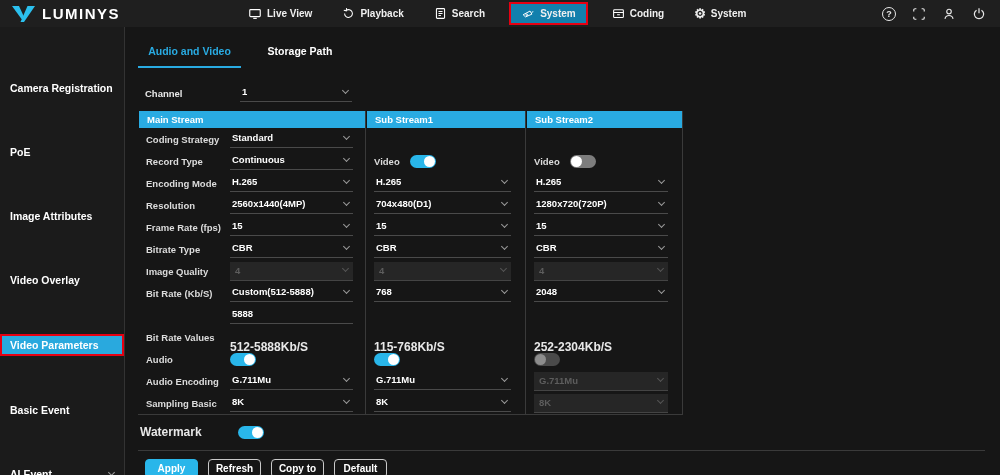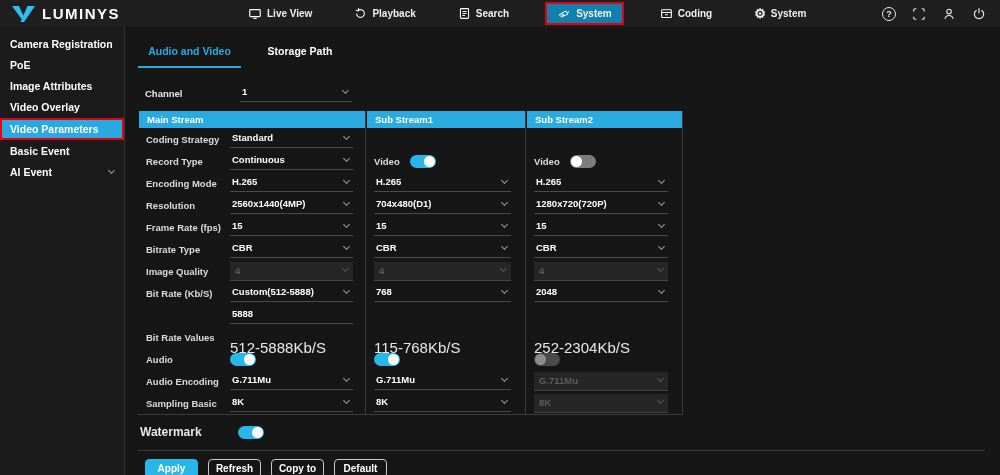--- a/index.html
+++ b/index.html
@@ -4,33 +4,33 @@
 <style>
   * { margin:0; padding:0; box-sizing:border-box; }
   html,body { width:1000px; height:475px; overflow:hidden; background:#161616;
     font-family:"Liberation Sans", sans-serif; color:#fff; }
   svg { display:block; }
 
   
   .topbar { height:27px; background:#1f1f1f; display:flex; align-items:center; position:relative; }
   .brand { display:flex; align-items:center; gap:6px; margin-left:12px; width:200px; }
   .brand-name { font-size:15px; font-weight:bold; letter-spacing:1.5px; color:#fff; }
-  .nav { display:flex; align-items:center; gap:30px; margin-left:30px; }
+  .nav { display:flex; align-items:center; gap:18px; margin-left:30px; }
   .nav-item { display:flex; align-items:center; gap:5px; font-size:10px; font-weight:bold; color:#f0f0f0; cursor:pointer; padding:4px 6px; }
   .nav-item.active { background:#1280ad; border:2px solid #e60012; padding:3px 10px; }
   .right-icons { margin-left:auto; margin-right:14px; display:flex; align-items:center; gap:16px; }
   .help-badge { width:14px; height:14px; border:1.2px solid #e8e8e8; border-radius:50%;
     font-size:9px; font-weight:bold; color:#e8e8e8; display:flex; align-items:center; justify-content:center; }
   .gear-glyph { font-size:13px; color:#eee; line-height:1; }
 
   
   .shell { display:flex; height:448px; }
   .sidebar { width:125px; background:#1b1b1b; border-right:1px solid #333; padding-top:7px; flex-shrink:0; }
   .side-item { font-size:10.5px; font-weight:bold; color:#fff; padding:4px 10px; margin-bottom:1px;
-    display:flex; align-items:center; justify-content:space-between; cursor:pointer; }
+    display:flex; align-items:center; justify-content:space-between; cursor:pointer;margin-top:44px; }
   .side-item.selected { background:#29a9de; border:2px solid #e60012; padding:3px 8px; }
   .content { flex:1; padding:18px 0 0 13px; background:#161616; }
 
   
   .tabs { display:flex; gap:18px; }
   .tab { font-size:10.5px; font-weight:bold; color:#fff; text-align:center; padding-bottom:9px; cursor:pointer; }
   .tab.active { color:#29abe2; border-bottom:2px solid #29abe2; width:103px; }
   .tab.inactive { width:82px; }
 
   
@@ -40,21 +40,21 @@
   
   .dd { display:flex; align-items:center; justify-content:space-between;
     border-bottom:1px solid #4a4a4a; padding:2px 4px 4px 2px; cursor:pointer; }
   .dd .val { font-size:9.5px; font-weight:bold; color:#fff; white-space:nowrap; }
   .chev { width:5px; height:5px; border-right:1.2px solid #9a9a9a; border-bottom:1.2px solid #9a9a9a;
     transform:rotate(45deg); margin-top:-3px; flex-shrink:0; }
   .dd.disabled { background:#262626; border-bottom:1px solid #444; padding:3px 5px 4px 5px; cursor:default; }
   .dd.disabled .val { color:#5d5d5d; }
   .dd.disabled .chev { border-color:#555; }
   .txtin { border-bottom:1px solid #4a4a4a; padding:2px 4px 4px 2px; font-size:9.5px; font-weight:bold; color:#fff; }
-  .plain { font-size:15px; font-weight:normal; color:#e8e8e8;margin-top:20px; }
+  .plain { font-size:12px; font-weight:bold; color:#e8e8e8;margin-top:20px; }
 
   
   .tgl { width:26px; height:13px; border-radius:7px; background:#7d7d7d; position:relative; cursor:pointer; flex-shrink:0; }
   .tgl::after { content:""; position:absolute; top:1px; left:1px; width:11px; height:11px; border-radius:50%; background:#fff; }
   .tgl[data-state="true"] { background:#29b6ea; }
   .tgl[data-state="true"]::after { left:14px; }
   .tgl.dim { background:#4a4a4a; cursor:default; }
   .tgl.dim::after { background:#8d8d8d; }
 
   

